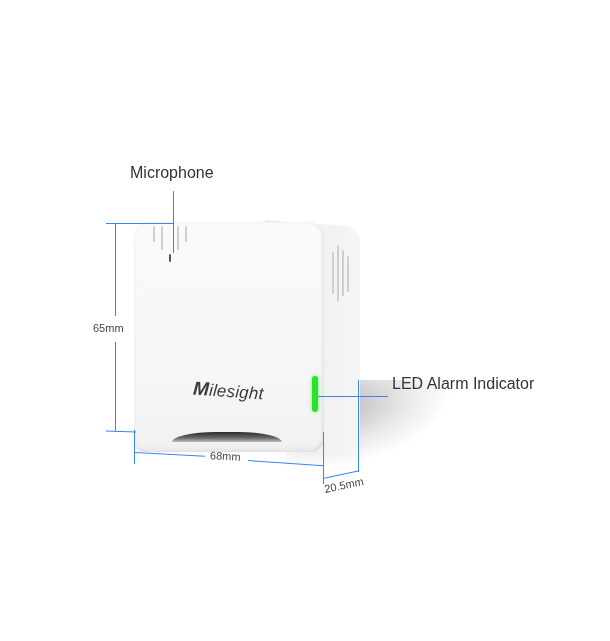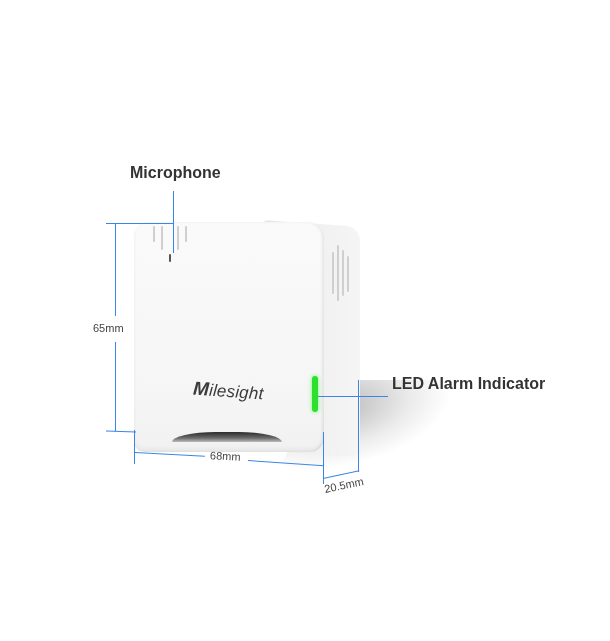--- a/index.html
+++ b/index.html
@@ -1,18 +1,18 @@
 <!DOCTYPE html>
 <html><head>
   <meta charset="utf-8">
   <style>
     html, body { margin: 0; padding: 0; background: #ffffff; }
     body { width: 610px; height: 641px; position: relative; overflow: hidden; font-family: "Liberation Sans", "DejaVu Sans", sans-serif; }
     .abs { position: absolute; }
-    .label { color: #333333; font-size: 16px; white-space: nowrap; font-weight: bold; }
+    .label { color: #333333; font-size: 16px; white-space: nowrap; }
     .dim { color: #444444; font-size: 11px; white-space: nowrap; }
     .line { position: absolute; background: #3a86e8; }
     
     .side {
       position: absolute; left: 262px; top: 220px; width: 98px; height: 230px;
       background: linear-gradient(90deg, #e2e2e2 0%, #efefef 40%, #f5f5f5 100%);
       border-radius: 6px 14px 10px 6px;
       transform: skewY(4deg);
       transform-origin: left top;
     }

